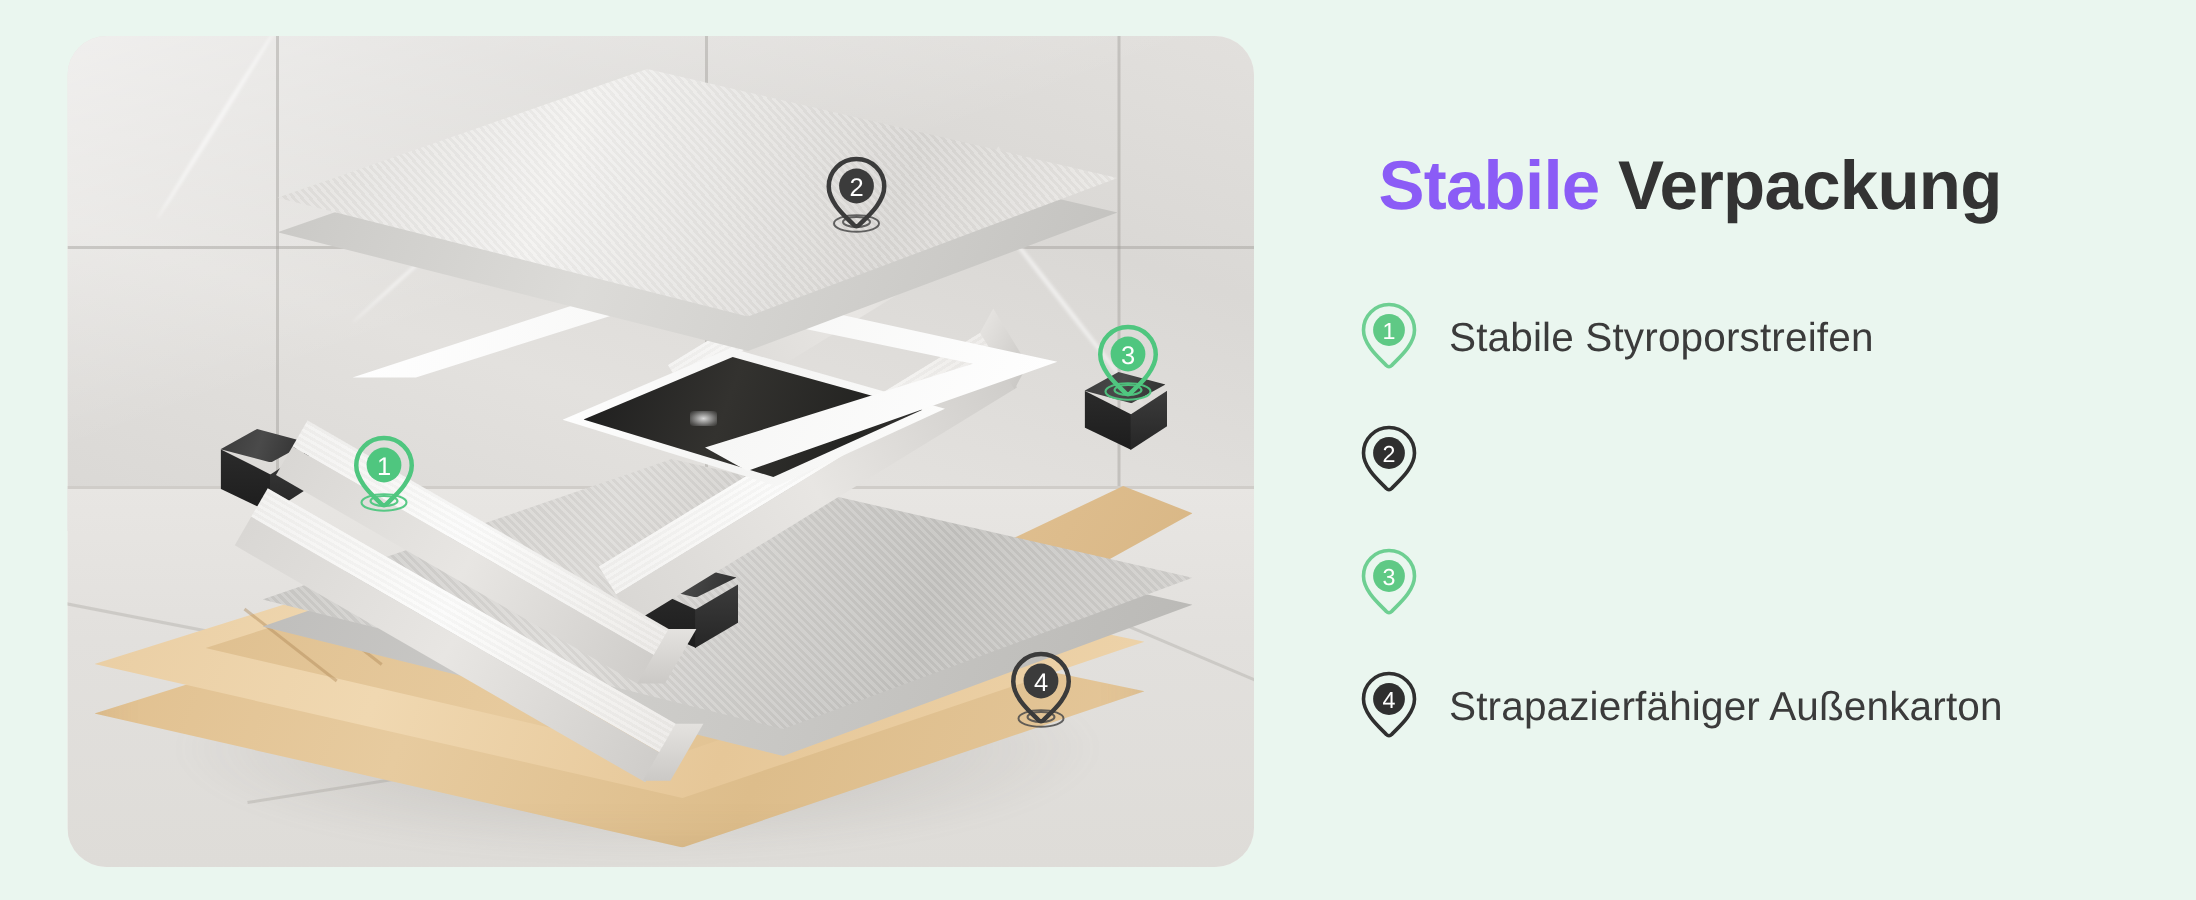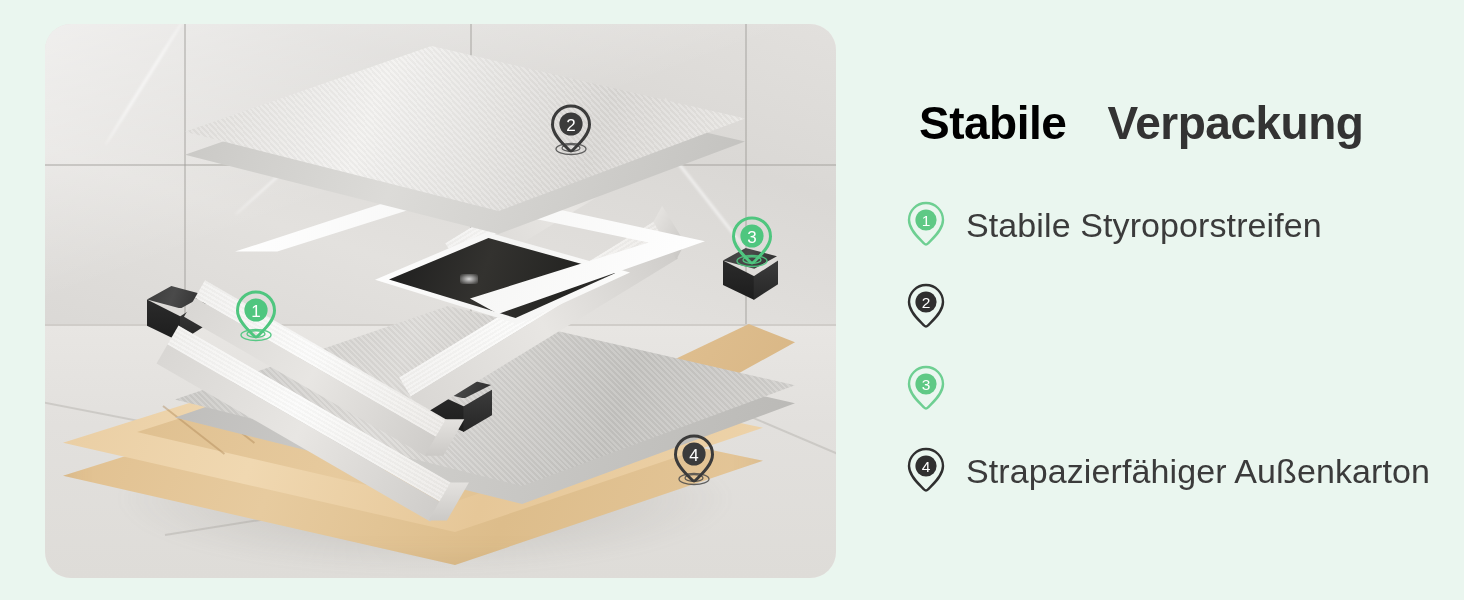--- a/index.html
+++ b/index.html
@@ -277,42 +277,42 @@
     width: 520px;
   }
   .headline {
     font-size: 46px;
     font-weight: 700;
     letter-spacing: -0.5px;
     line-height: 1.1;
     margin: 0 0 36px 14px;
     white-space: nowrap;
   }
-  .headline .hl-green { color: #000000; }
-  .headline .hl-dark  { color: #333333; margin-left: 29px; }
+  .headline .hl-green { color: #8b5cf6; }
+  .headline .hl-dark  { color: #333333; }
 
   .feature-list {
     list-style: none;
     margin: 0;
     padding: 0;
   }
   .feature-item {
     display: flex;
     align-items: center;
     height: 82px;
   }
   .feature-pin {
     flex: 0 0 auto;
     width: 42px;
     height: 52px;
     margin-right: 19px;
   }
   .feature-pin svg { display: block; width: 42px; height: 52px; }
   .feature-label {
-    font-size: 34px;
+    font-size: 27px;
     color: #3b3b3b;
     font-weight: 400;
     letter-spacing: 0.1px;
     white-space: nowrap;
   }
 </style>
 </head>
 <body>
 
 <div class="page">

